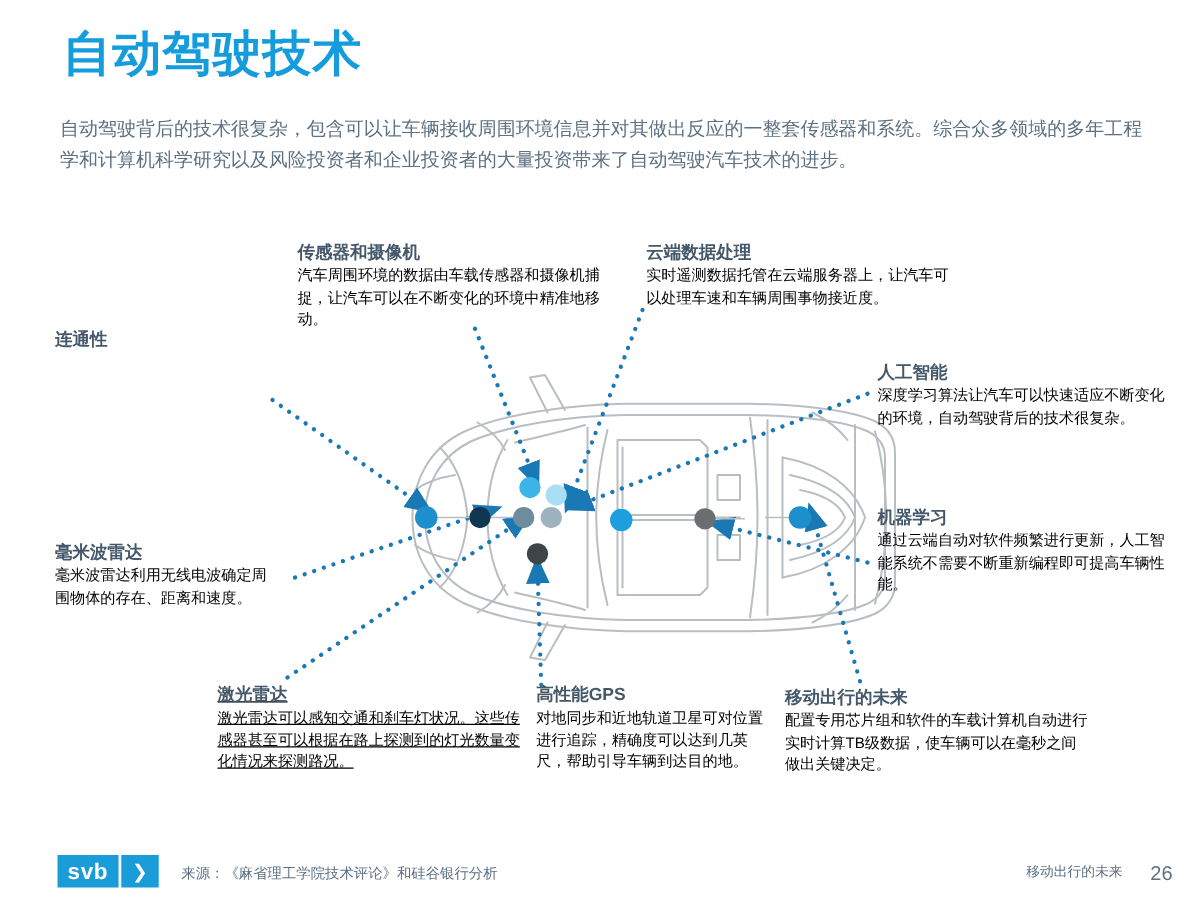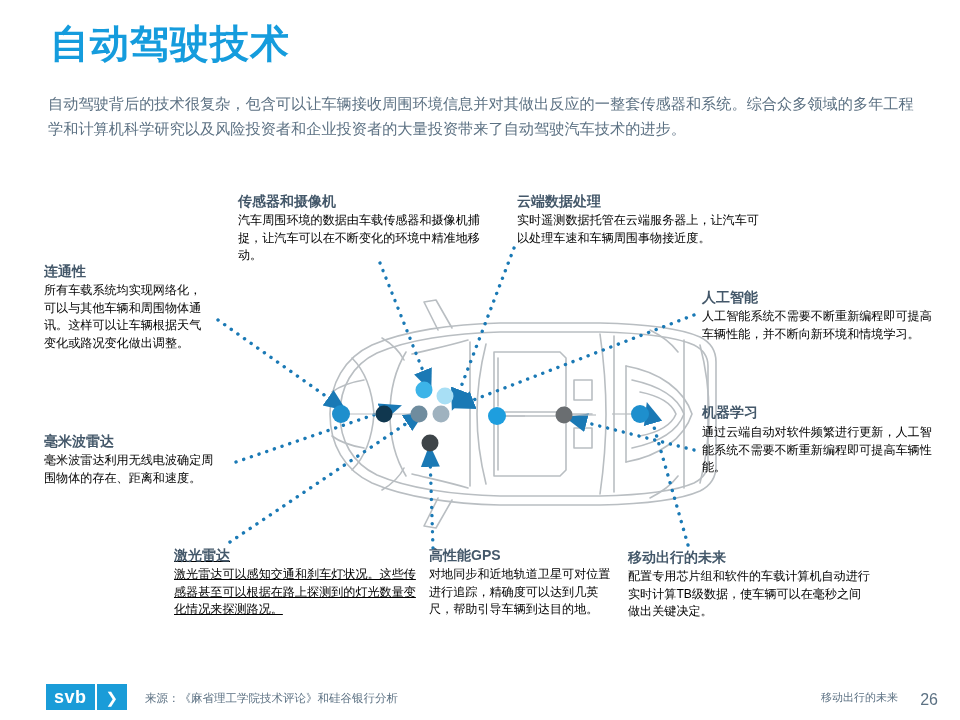--- a/index.html
+++ b/index.html
@@ -56,21 +56,21 @@
     font-size: 12.1px;
     line-height: 1.47;
     color: #000000;
   }
 
   .c-sensors     { left: 238px; top: 192px;  width: 246px; }
   .c-cloud       { left: 517px; top: 192px;  width: 250px; }
   .c-connect     { left: 44px;  top: 262px;  width: 168px; }
   .c-ai          { left: 702px; top: 288px;  width: 232px; }
   .c-radar       { left: 44px;  top: 432px;  width: 178px; }
-  .c-ml          { left: 702px; top: 404px;  width: 232px; font-family: Liberation Serif, serif; }
+  .c-ml          { left: 702px; top: 404px;  width: 232px; }
   .c-lidar       { left: 174px; top: 546px;  width: 248px; text-decoration: underline; }
   .c-gps         { left: 429px; top: 546px;  width: 185px; }
   .c-local       { left: 628px; top: 548px;  width: 244px; }
 
   
   #diagram {
     position: absolute;
     left: 0;
     top: 0;
     width: 960px;
@@ -266,26 +266,25 @@
     <div class="callout-body">汽车周围环境的数据由车载传感器和摄像机捕捉，让汽车可以在不断变化的环境中精准地移动。</div>
   </div>
 
   <div class="callout c-cloud">
     <div class="callout-title">云端数据处理</div>
     <div class="callout-body">实时遥测数据托管在云端服务器上，让汽车可以处理车速和车辆周围事物接近度。</div>
   </div>
 
   <div class="callout c-connect">
     <div class="callout-title">连通性</div>
-    <div class="callout-body">所有车载系统均实现网络化，可以与其他车辆和周围物体通讯。这样可以让车辆根据天气变化或路况变化做出调整。</div>
   </div>
 
   <div class="callout c-ai">
     <div class="callout-title">人工智能</div>
-    <div class="callout-body">人工智能系统不需要不断重新编程即可提高车辆性能，并不断向新环境和情境学习。</div>
+    <div class="callout-body">深度学习算法让汽车可以快速适应不断变化的环境，自动驾驶背后的技术很复杂。</div>
   </div>
 
   <div class="callout c-radar">
     <div class="callout-title">毫米波雷达</div>
     <div class="callout-body">毫米波雷达利用无线电波确定周围物体的存在、距离和速度。</div>
   </div>
 
   <div class="callout c-ml">
     <div class="callout-title">机器学习</div>
     <div class="callout-body">通过云端自动对软件频繁进行更新，人工智能系统不需要不断重新编程即可提高车辆性能。</div>

